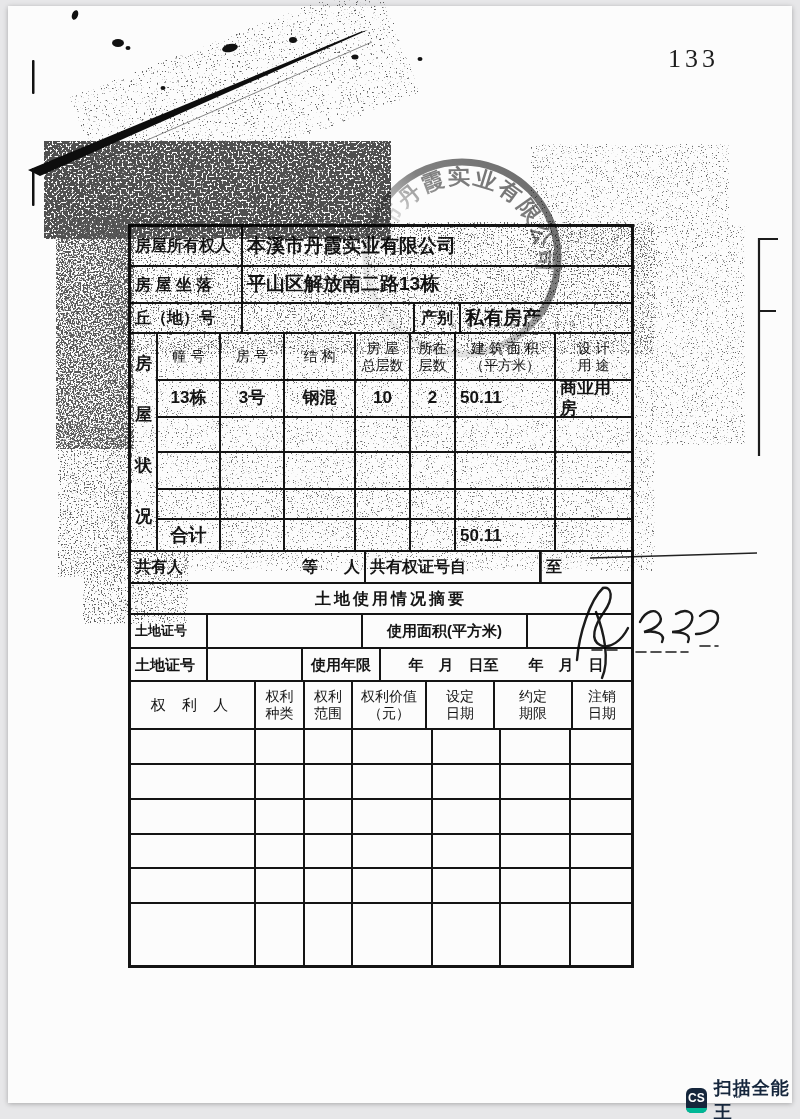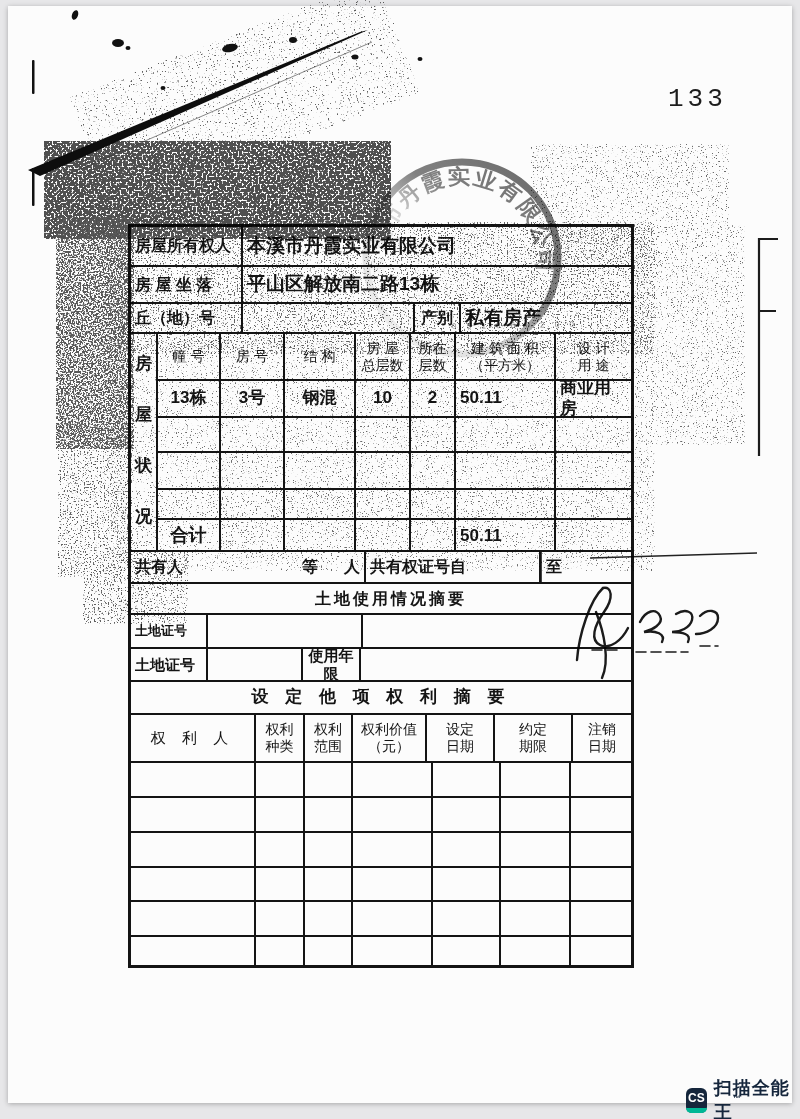--- a/index.html
+++ b/index.html
@@ -1,21 +1,21 @@
 <!DOCTYPE html>
 <html><head>
 <meta charset="utf-8">
 <style>
   html,body{margin:0;padding:0;background:#e7e7e9;}
   .screen{position:relative;width:800px;height:1119px;overflow:hidden;
           font-family:"Liberation Sans",sans-serif;color:#141414;}
   .page{position:absolute;left:8px;top:6px;width:784px;height:1097px;
         background:#fcfcfc;box-shadow:0 1px 5px rgba(0,0,0,.28);}
-  .pageno{position:absolute;left:668px;top:44px;font-family:Liberation Mono, monospace;
-          font-size:26px;letter-spacing:4px;color:#1d1d1d;z-index:2;margin-top:40px;}
+  .pageno{position:absolute;left:668px;top:44px;font-family:Liberation Serif, serif;
+          font-size:26px;letter-spacing:4px;color:#1d1d1d;z-index:2;}
   .faintnum{position:absolute;left:452px;top:321px;font-size:8px;color:#8a8a8a;
             letter-spacing:4px;z-index:2;transform:rotate(-1deg);}
   
   .tbl{position:absolute;left:128px;top:224px;width:506px;height:744px;z-index:2;
        border:3px solid #141414;box-sizing:border-box;display:flex;flex-direction:column;
        background:transparent;}
   .r{display:flex;border-bottom:2px solid #141414;box-sizing:border-box;flex:0 0 auto;}
   .r:last-child{border-bottom:none;}
   .c{border-right:2px solid #141414;box-sizing:border-box;display:flex;align-items:center;
      padding:0 4px;overflow:hidden;white-space:pre-line;line-height:1.2;}
@@ -23,21 +23,21 @@
   .cc{justify-content:center;text-align:center;}
   .lab{font-size:16px;font-weight:700;}
   .val{font-size:19px;font-weight:700;}
   .hc{font-size:14px;font-weight:400;justify-content:center;text-align:center;}
   .dv{font-size:17px;font-weight:700;justify-content:center;}
   .h40{height:40px}.h37{height:37px}.h30{height:30px}.h32{height:32px}.h31{height:31px}
   .h34{height:34px}.h33{height:33px}.h35{height:35px}.h47{height:47px}.h48{height:48px}
   .w112{width:112px}.w172{width:172px}.w46{width:46px}
   .w63{width:63px}.w64{width:64px}.w71{width:71px}.w55{width:55px}.w45{width:45px}.w100{width:100px}
   .w235{width:235px}.w197{width:175px}
-  .w77{width:77px}.w155{width:155px}.w165{width:165px}.w95{width:95px}.w78{width:58px}
+  .w77{width:77px}.w155{width:155px}.w165{width:165px}.w95{width:95px}.w78{width:78px}
   .w125{width:125px}.w49{width:49px}.w48{width:48px}.w80{width:74px}.w68{width:68px}.w70{width:78px}
   .sect{display:flex;border-bottom:2px solid #141414;box-sizing:border-box;height:218px;}
   .vlab{width:27px;border-right:2px solid #141414;box-sizing:border-box;
         font-size:17px;font-weight:700;text-align:center;word-break:break-all;
         line-height:51px;padding-top:4px;}
   .sgrid{flex:1;display:flex;flex-direction:column;}
   .sgrid .r:last-child{border-bottom:none;}
   .title{justify-content:center;font-size:16px;font-weight:700;letter-spacing:3px;padding-left:24px;}
   .title2{justify-content:center;font-size:17px;font-weight:700;letter-spacing:6px;}
   .grid6{position:relative;flex:1;}
@@ -164,32 +164,31 @@
       <div class="c coowner fx" style="border-left:1px solid #444">至</div>
     </div>
 
     <div class="r h31">
       <div class="c title fx">土地使用情况摘要</div>
     </div>
 
     <div class="r h34">
       <div class="c lab w77" style="font-size:13px">土地证号</div>
       <div class="c w155"></div>
+      <div class="c lab w165 cc" style="font-size:15px">使用面积(平方米)</div>
       <div class="c fx"></div>
     </div>
 
     <div class="r h33">
       <div class="c lab w77" style="font-size:15px">土地证号</div>
       <div class="c w95"></div>
       <div class="c lab w78 cc" style="font-size:15px">使用年限</div>
-    </div>
-
-    <div class="r h33">
-      <div class="c title2 fx">设 定 他 项 权 利 摘 要</div>
-    </div>
+      <div class="c lab fx cc" style="font-size:15px">年　月　日至　　年　月　日</div>
+    </div>
+
 
     <div class="r h48">
       <div class="c hc w125" style="font-size:15px;letter-spacing:6px">权  利  人</div>
       <div class="c hc w49">权利
 种类</div>
       <div class="c hc w48">权利
 范围</div>
       <div class="c hc w80">权利价值
 （元）</div>
       <div class="c hc w68">设定

